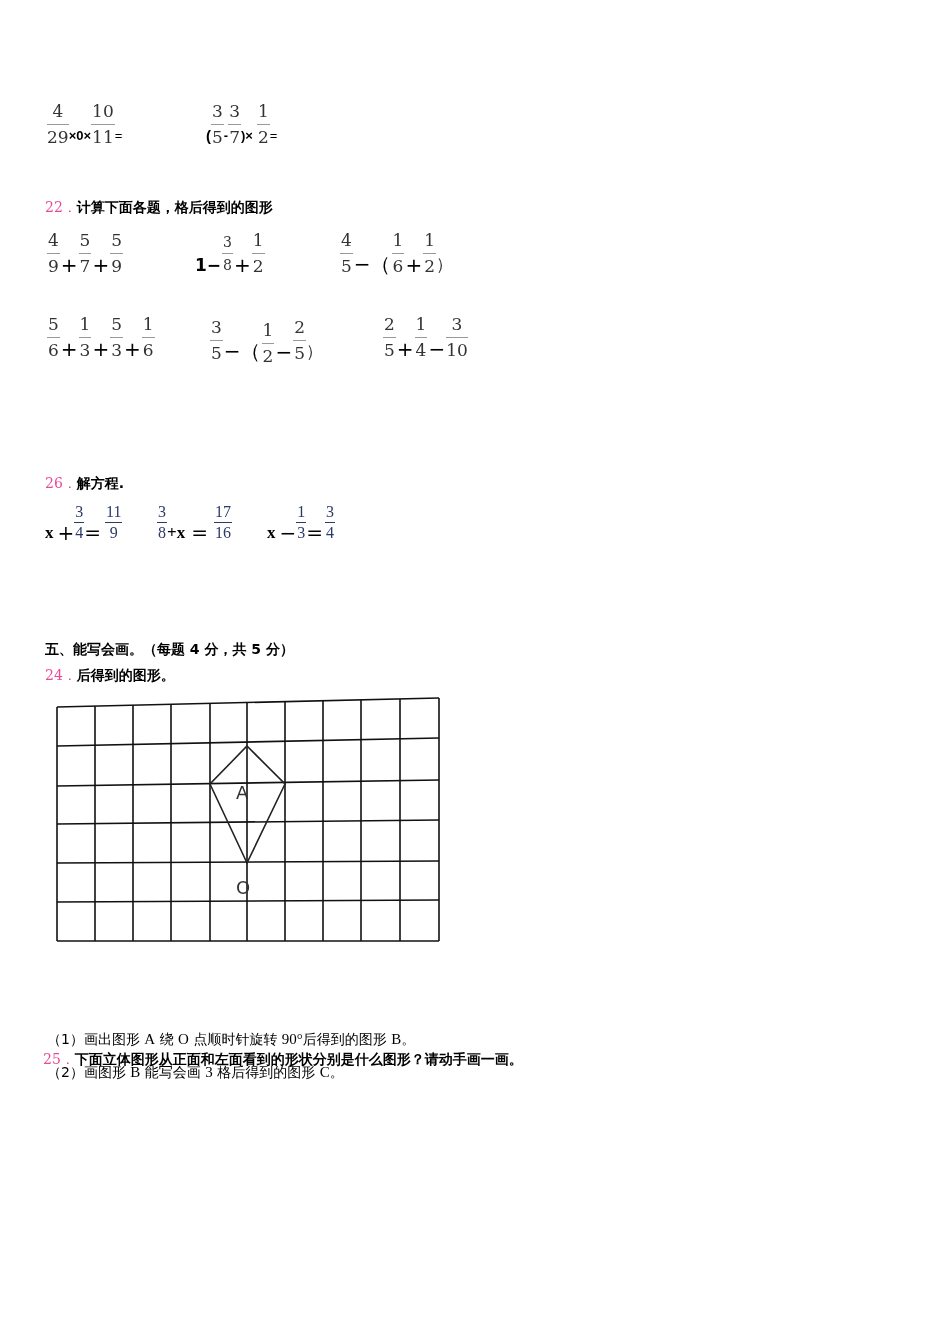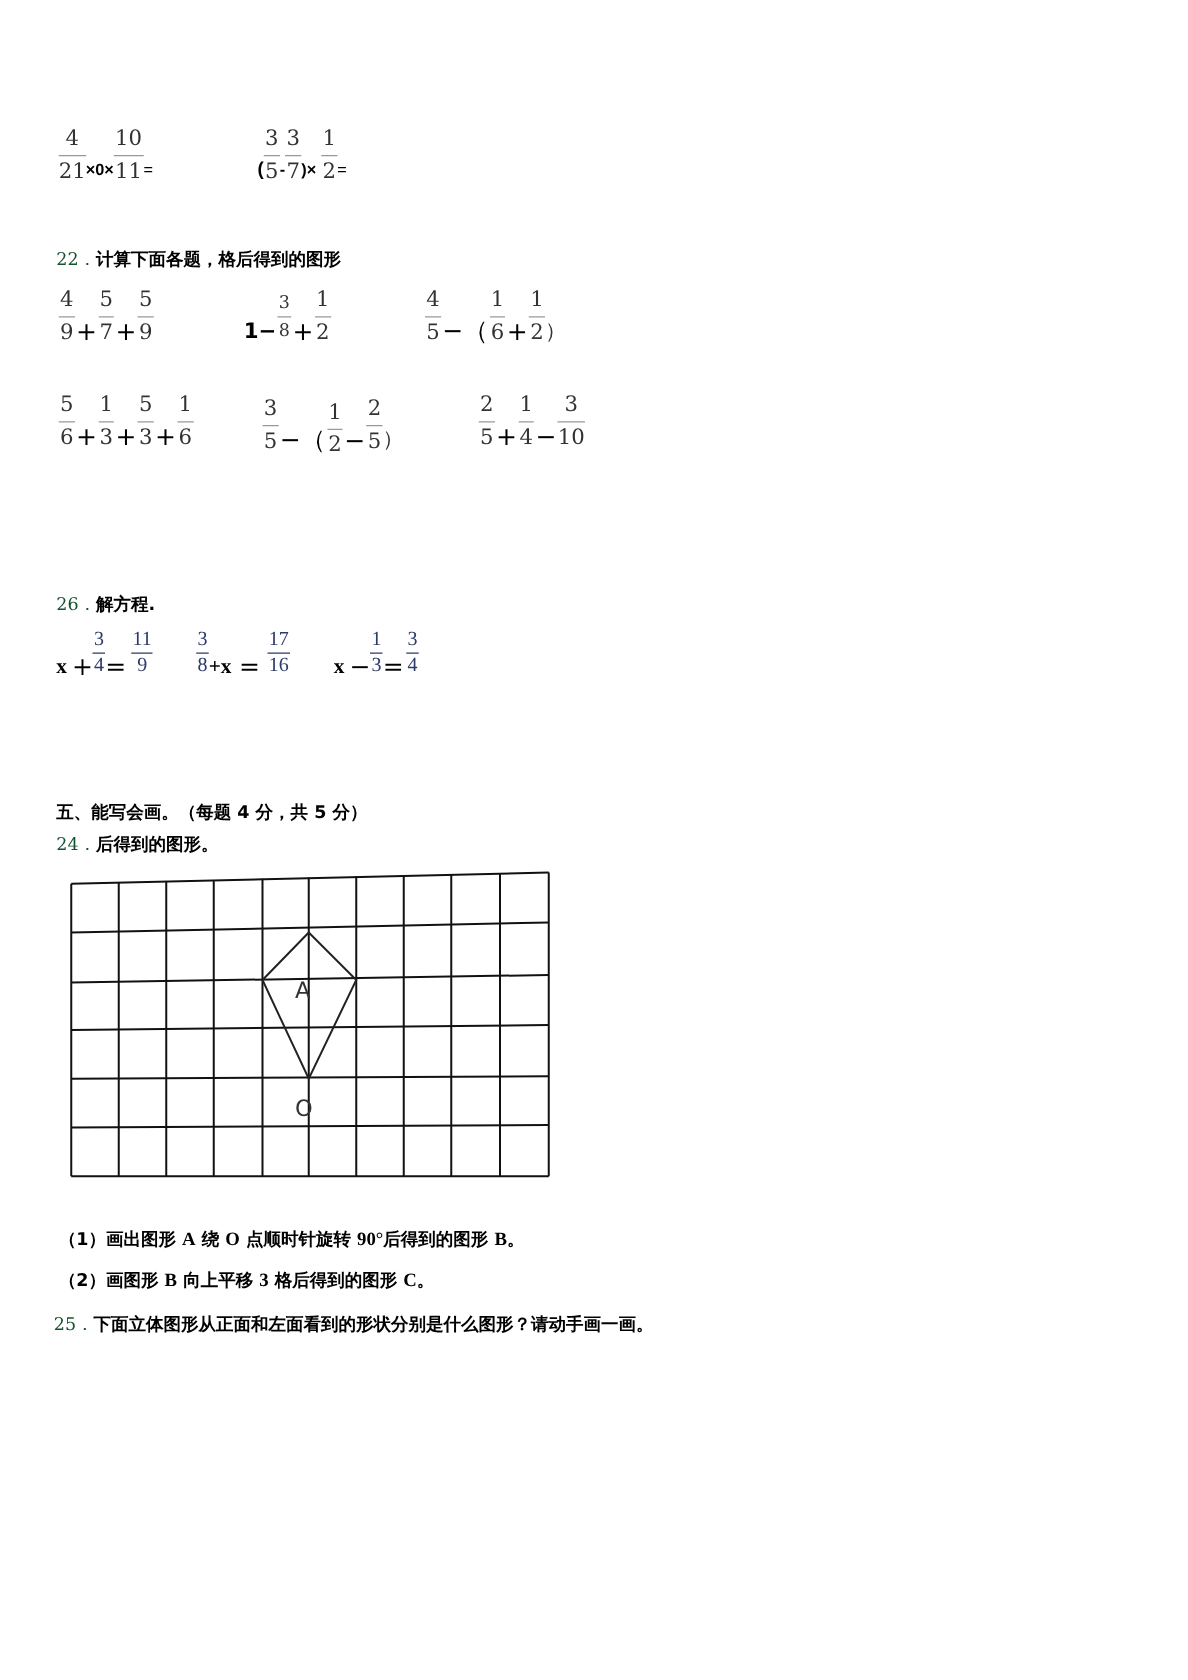--- a/index.html
+++ b/index.html
@@ -8,39 +8,39 @@
   .abs { position:absolute; }
   .frac { display:inline-flex; flex-direction:column; align-items:center; vertical-align:middle;
           font-family:"DejaVu Serif","Liberation Serif",serif; color:#333; font-size:17px; line-height:1; }
   .frac .num { padding:0 1px 4px; }
   .frac .bar { align-self:stretch; border-top:1px solid #999; }
   .frac .den { padding-top:4px; }
   .op { font-size:20px; vertical-align:middle; margin:0 1px; font-family:"DejaVu Sans","Liberation Sans",sans-serif; position:relative; top:11px; }
   .opsm { font-size:13px; vertical-align:middle; position:relative; top:11px; font-weight:bold; font-family:"Liberation Sans",sans-serif; }
   .expr { display:inline-flex; align-items:center; white-space:nowrap; }
   .heading { font-family:"DejaVu Sans","Liberation Sans",sans-serif; font-size:14px; font-weight:bold; white-space:nowrap; }
-  .heading .qnum { font-family:"DejaVu Serif","Liberation Serif",serif; font-weight:normal; color:#14532d; }
+  .heading .qnum { font-family:"DejaVu Serif","Liberation Serif",serif; font-weight:normal; color:#ec4899; }
   .eqfrac { font-family:"Liberation Serif","DejaVu Serif",serif; color:#2c3a6a; font-size:16px; }
   .eqfrac .bar { border-top:1.5px solid #2c3a6a; }
   .eqfrac .num { padding-bottom:2px; }
   .eqfrac .den { padding-top:2px; }
   .eqtxt { font-family:"Liberation Serif","DejaVu Serif",serif; font-weight:bold; font-size:17px; position:relative; top:10px; }
   .eqop { font-size:20px; position:relative; top:10px; }
-  .sub { font-family:"DejaVu Sans","Liberation Sans",sans-serif; font-size:14px; font-weight:bold; white-space:nowrap; }
+  .sub { font-family:"DejaVu Sans","Liberation Sans",sans-serif; font-size:14px; font-weight:normal; white-space:nowrap;margin-top:48px; }
   .sub .b { font-family:"Liberation Serif","DejaVu Serif",serif; font-size:15px; }
   .paren { font-family:"DejaVu Sans",sans-serif; font-size:17px; color:#333; position:relative; top:11px; }
 </style>
 </head>
 <body>
 
 <div class="abs expr" style="left:47px;top:103px;">
   <span class="frac">
       <span class="num">4</span>
       <span class="bar"></span>
-      <span class="den">21</span>
+      <span class="den">29</span>
     </span>
   <span class="opsm">×0×</span>
   <span class="frac">
       <span class="num">10</span>
       <span class="bar"></span>
       <span class="den">11</span>
     </span>
   <span class="opsm" style="font-weight:normal">=</span>
 </div>
 
@@ -277,18 +277,18 @@
   <polygon points="197,51 235,89 197,168 160,89" fill="none" stroke="#222" stroke-width="1.6"></polygon>
 </svg>
 <div class="abs" style="left:236px;top:782px;font-family:'DejaVu Sans',sans-serif;font-size:18px;color:#333;">A</div>
 <div class="abs" style="left:236px;top:877px;font-family:'DejaVu Sans',sans-serif;font-size:18px;color:#333;">O</div>
 
 <div class="abs sub" style="left:47px;top:983px;">
   <span>（1）画出图形 </span><span class="b">A</span><span> 绕 </span><span class="b">O</span><span> 点顺时针旋转 </span><span class="b">90°</span><span>后得到的图形 </span><span class="b">B</span><span>。</span>
 </div>
 
 <div class="abs sub" style="left:47px;top:1016px;">
-  <span>（2）画图形 </span><span class="b">B</span><span> 向上平移 </span><span class="b">3</span><span> 格后得到的图形 </span><span class="b">C</span><span>。</span>
+  <span>（2）画图形 </span><span class="b">B</span><span> 能写会画 </span><span class="b">3</span><span> 格后得到的图形 </span><span class="b">C</span><span>。</span>
 </div>
 
 <div class="abs heading" style="left:43px;top:1051px;">
   <span class="qnum">25．</span><span>下面立体图形从正面和左面看到的形状分别是什么图形？请动手画一画。</span>
 </div>
 
 </body></html>

